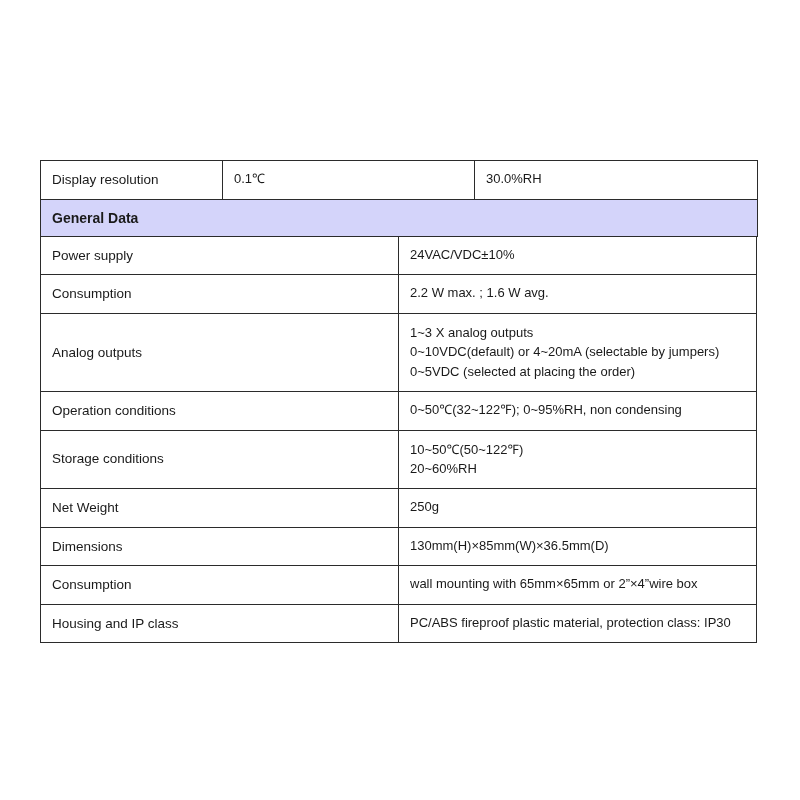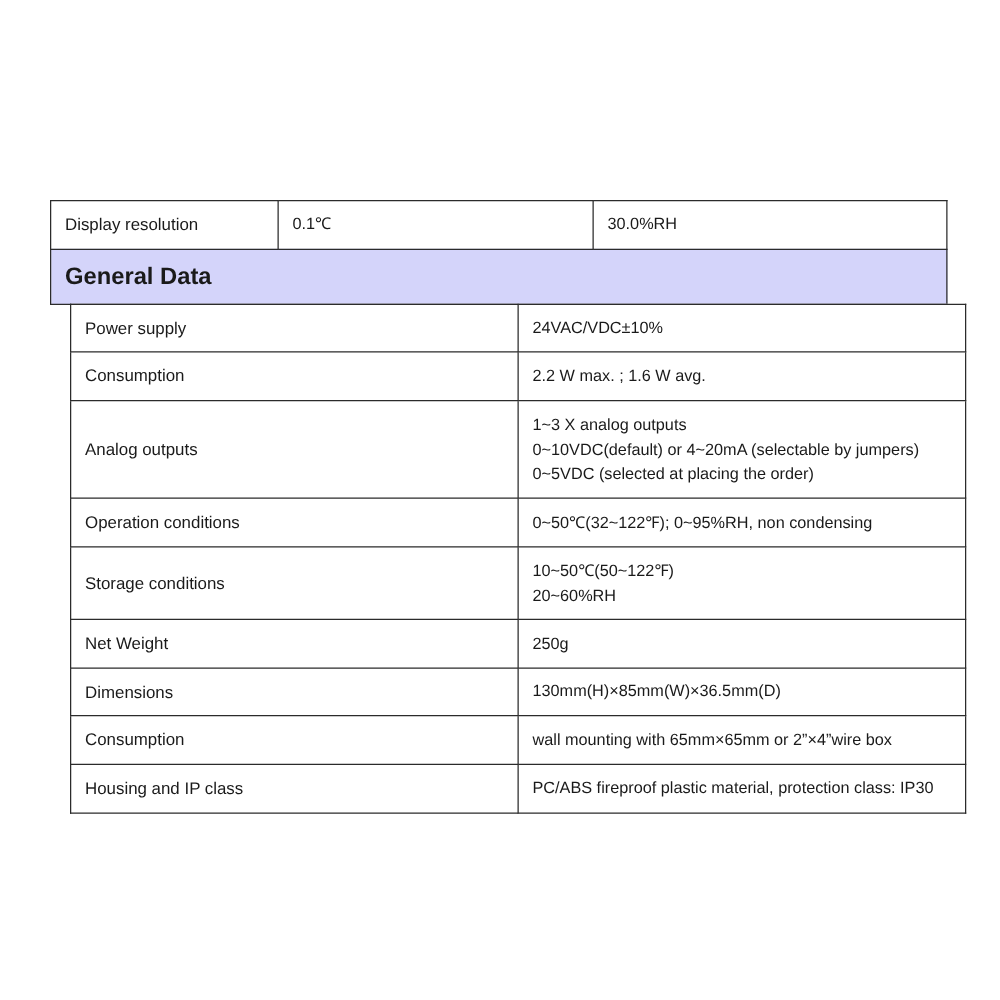--- a/index.html
+++ b/index.html
@@ -44,21 +44,21 @@
   col.c-midA     { width: 252px; }
   col.c-midB     { width: 283px; }
 
   td.label-cell {
     font-size: 13.5px;
   }
 
   tr.section-header td {
     background: #d4d4fa;
     font-weight: bold;
-    font-size: 19px;
+    font-size: 14px;
     padding-top: 8px;
     padding-bottom: 8px;
   }
 
   td.multiline {
     white-space: pre-line;
     line-height: 1.52;
   }
 
   td.value-cell { font-size: 13px; }
@@ -83,21 +83,21 @@
       </tr>
 
 
       <tr class="section-header">
         <td colspan="3">General Data</td>
       </tr>
 
     </tbody>
   </table>
 
-  <table class="spec-table" style="margin-top:-1.3px;margin-left:16px;">
+  <table class="spec-table" style="margin-top:-1.3px;">
     <colgroup>
       <col class="gd-label">
       <col>
     </colgroup>
     <tbody>
 
       <tr>
         <td class="label-cell">Power supply</td>
         <td class="value-cell">24VAC/VDC±10%</td>
       </tr>

